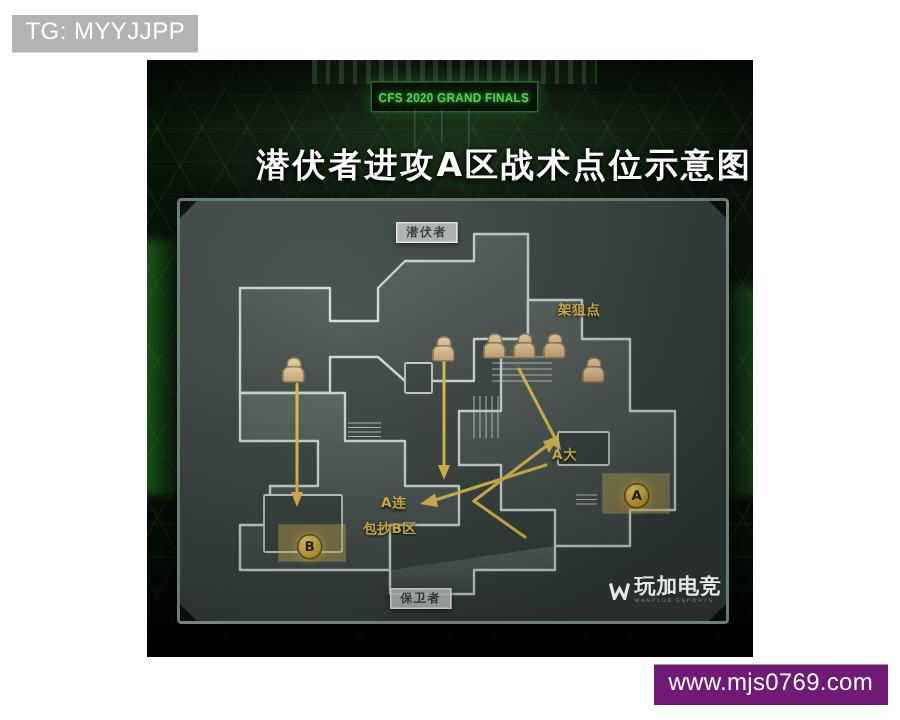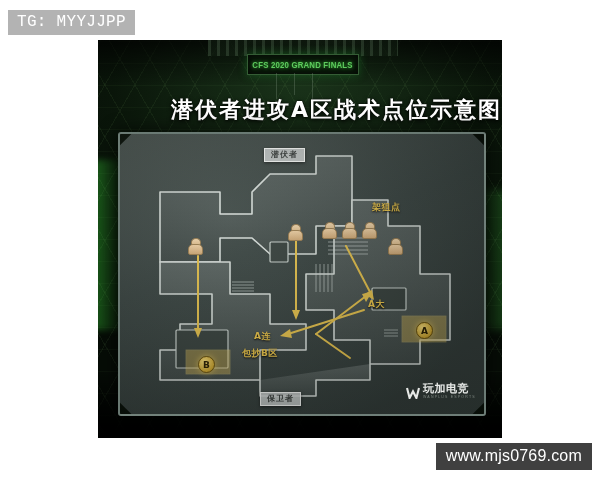--- a/index.html
+++ b/index.html
@@ -220,21 +220,21 @@
     align-items: center;
     gap: 3px;
     opacity: .95;
   }
   .wp-mark {
     width: 14px; height: 12px;
     position: relative;
   }
   .wp-text {
     color: #f2f4f2;
-    font-size: 11px;
+    font-size: 14px;
     font-weight: bold;
     font-family: Liberation Sans, sans-serif;
     letter-spacing: .5px;
     line-height: 1;
   }
   .wp-sub {
     color: rgba(200,210,200,.55);
     font-size: 3.5px;
     letter-spacing: 1.2px;
     margin-top: 1px;
@@ -242,29 +242,29 @@
   }
 
   
   #tg-tag {
     position: absolute;
     left: 8px; top: 10px;
     background: #b3b3b3;
     color: #ffffff;
     font-size: 16px;
     padding: 3px 9px 4px 9px;
-    font-family: Liberation Mono, monospace;
+    font-family: Liberation Sans, sans-serif;
     letter-spacing: .3px;
     line-height: 1.15;
     text-align: center;
   }
   #site-watermark {
     position: absolute;
     right: 8px; bottom: 10px;
-    background: #404040;
+    background: #701a75;
     color: #ffffff;
     font-size: 16px;
     padding: 4px 10px 5px 10px;
     font-family: "Liberation Sans", sans-serif;
     letter-spacing: .2px;
     line-height: 1.15;
   }
 </style>
 </head>
 <body>

